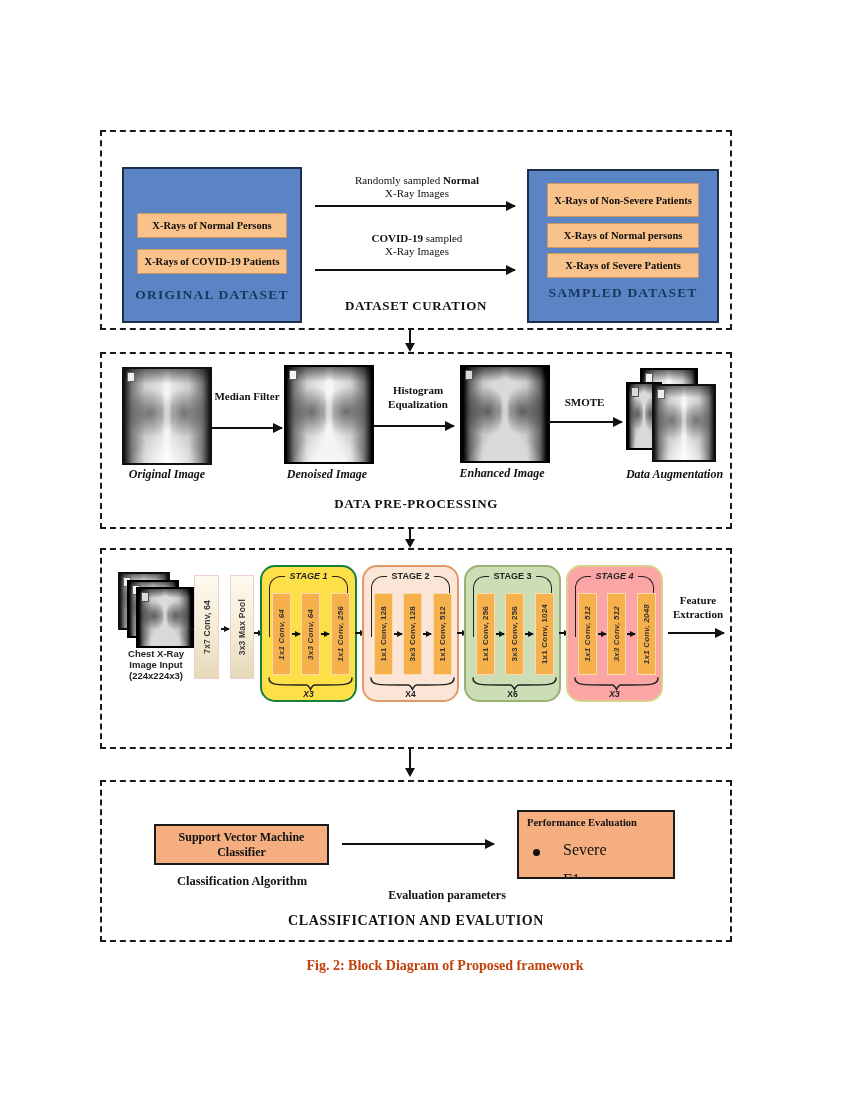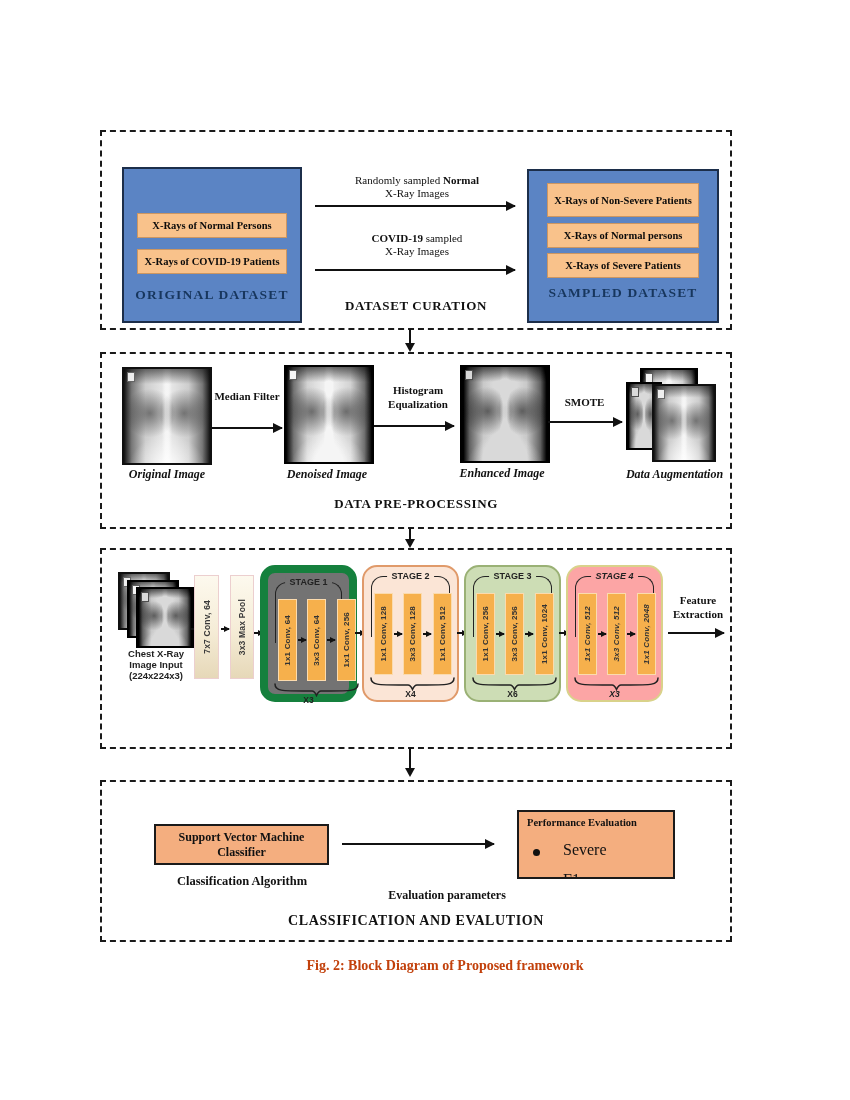--- a/index.html
+++ b/index.html
@@ -39,21 +39,21 @@
   .x-den{filter:contrast(1.18) brightness(.96);}
   .x-enh{filter:contrast(1.4) brightness(.85);}
   .steplabel{position:absolute;text-align:center;font-style:italic;font-weight:bold;font-size:12px;color:#111;}
   .oplabel{position:absolute;text-align:center;font-weight:bold;font-size:11px;line-height:13.5px;color:#111;}
   
   .stem{position:absolute;width:25px;background:linear-gradient(180deg,#fdf9ee 0%,#f5ecd6 55%,#e6d8b8 100%);
         border:1px solid #eccfcf;display:flex;align-items:center;justify-content:center;box-sizing:border-box;}
   .vtext{writing-mode:vertical-rl;transform:rotate(180deg);white-space:nowrap;
          font-family:"Liberation Sans",sans-serif;font-weight:bold;font-size:8.5px;color:#3a3a3a;letter-spacing:.2px;}
   .stage{position:absolute;width:97px;height:137px;border-radius:15px;box-sizing:border-box;}
-  .st1{background-color:#737373;border:8px solid #15803d;}
+  .st1{background-color:#fde047;border:2px solid #15803d;font-style:italic;}
   .st2{background-color:#fbe5d6;border:2px solid #e09a6a;}
   .st3{background-color:#cdddb5;border:2px solid #9ab175;}
   .st4{background-color:#fca5a5;border:2px solid #d9d28a;font-style:italic;}
   .skip{position:absolute;left:7px;right:7px;top:9px;height:60px;border:1.5px solid #222;
         border-bottom:none;border-radius:12px 12px 0 0;}
   .stage-label{position:absolute;top:4px;left:50%;transform:translateX(-50%);background-color:inherit;
                padding:0 5px;font-family:"Liberation Sans",sans-serif;font-weight:bold;font-size:9px;color:#222;white-space:nowrap;}
   .convbar{position:absolute;top:26px;height:82px;width:19px;background:#f6b04c;
            border:1px solid rgba(255,255,255,.55);display:flex;align-items:center;justify-content:center;box-sizing:border-box;}
   .convbar .vtext{color:#333;font-size:8px;}

